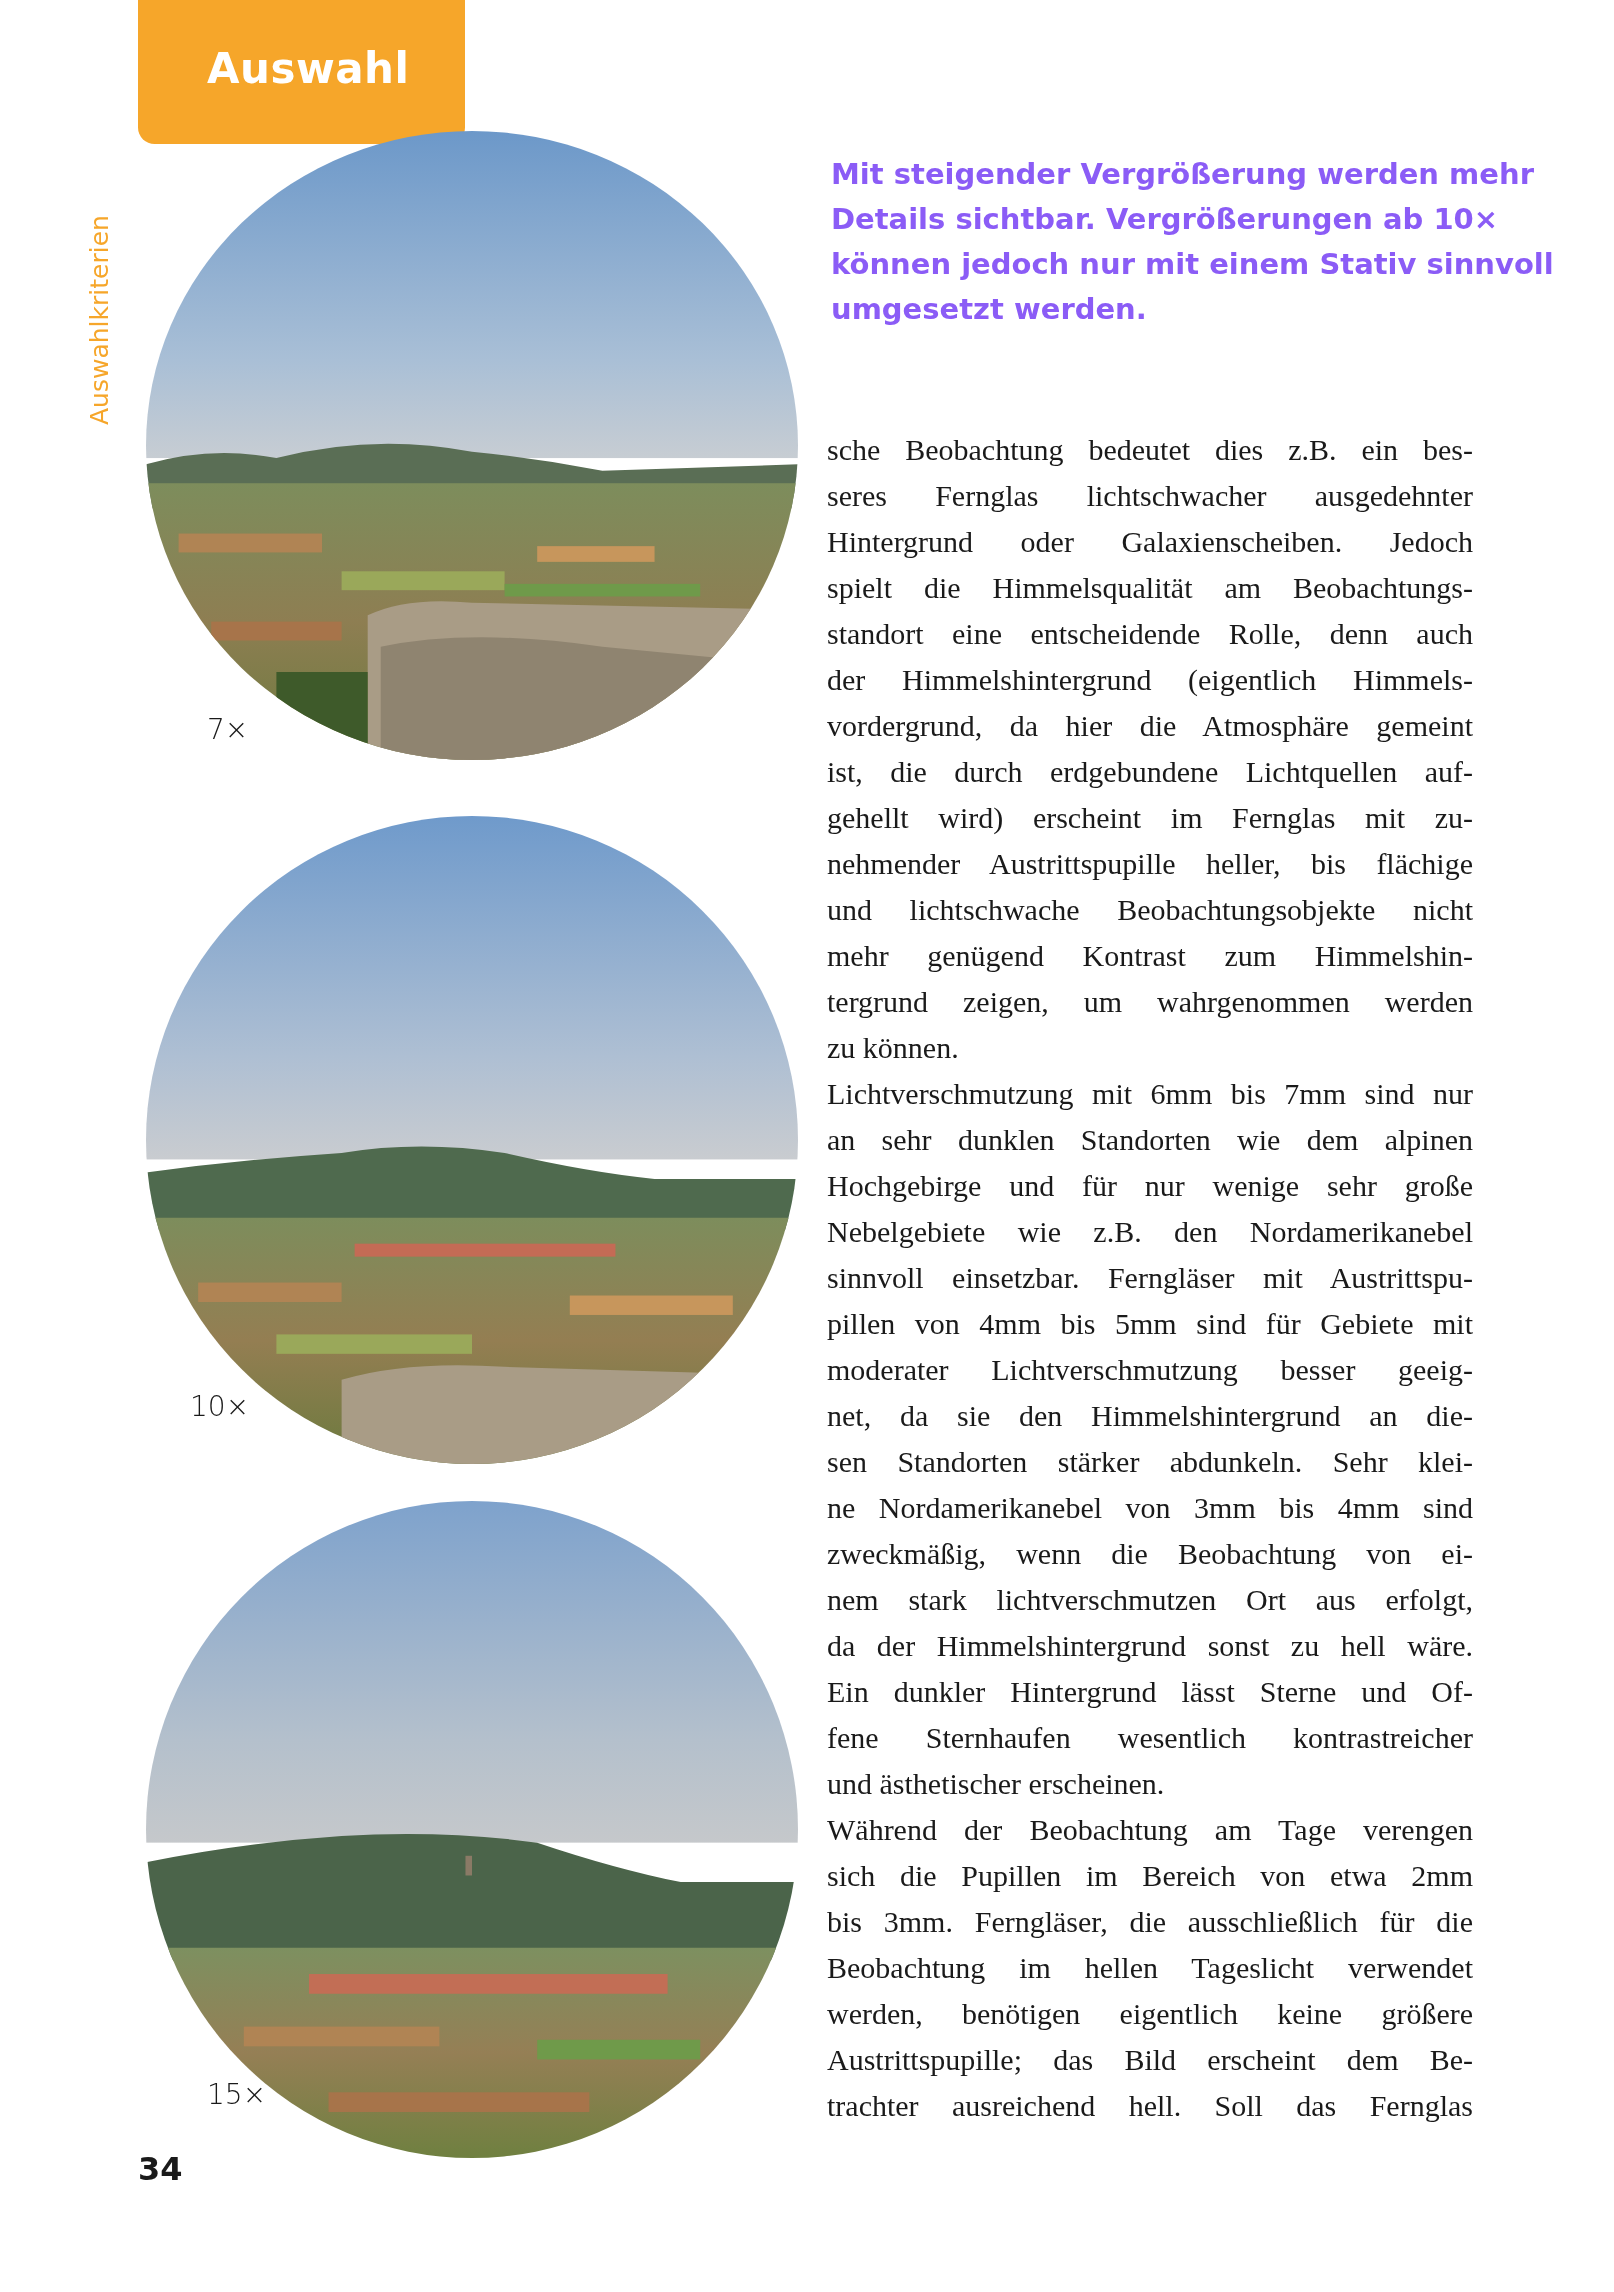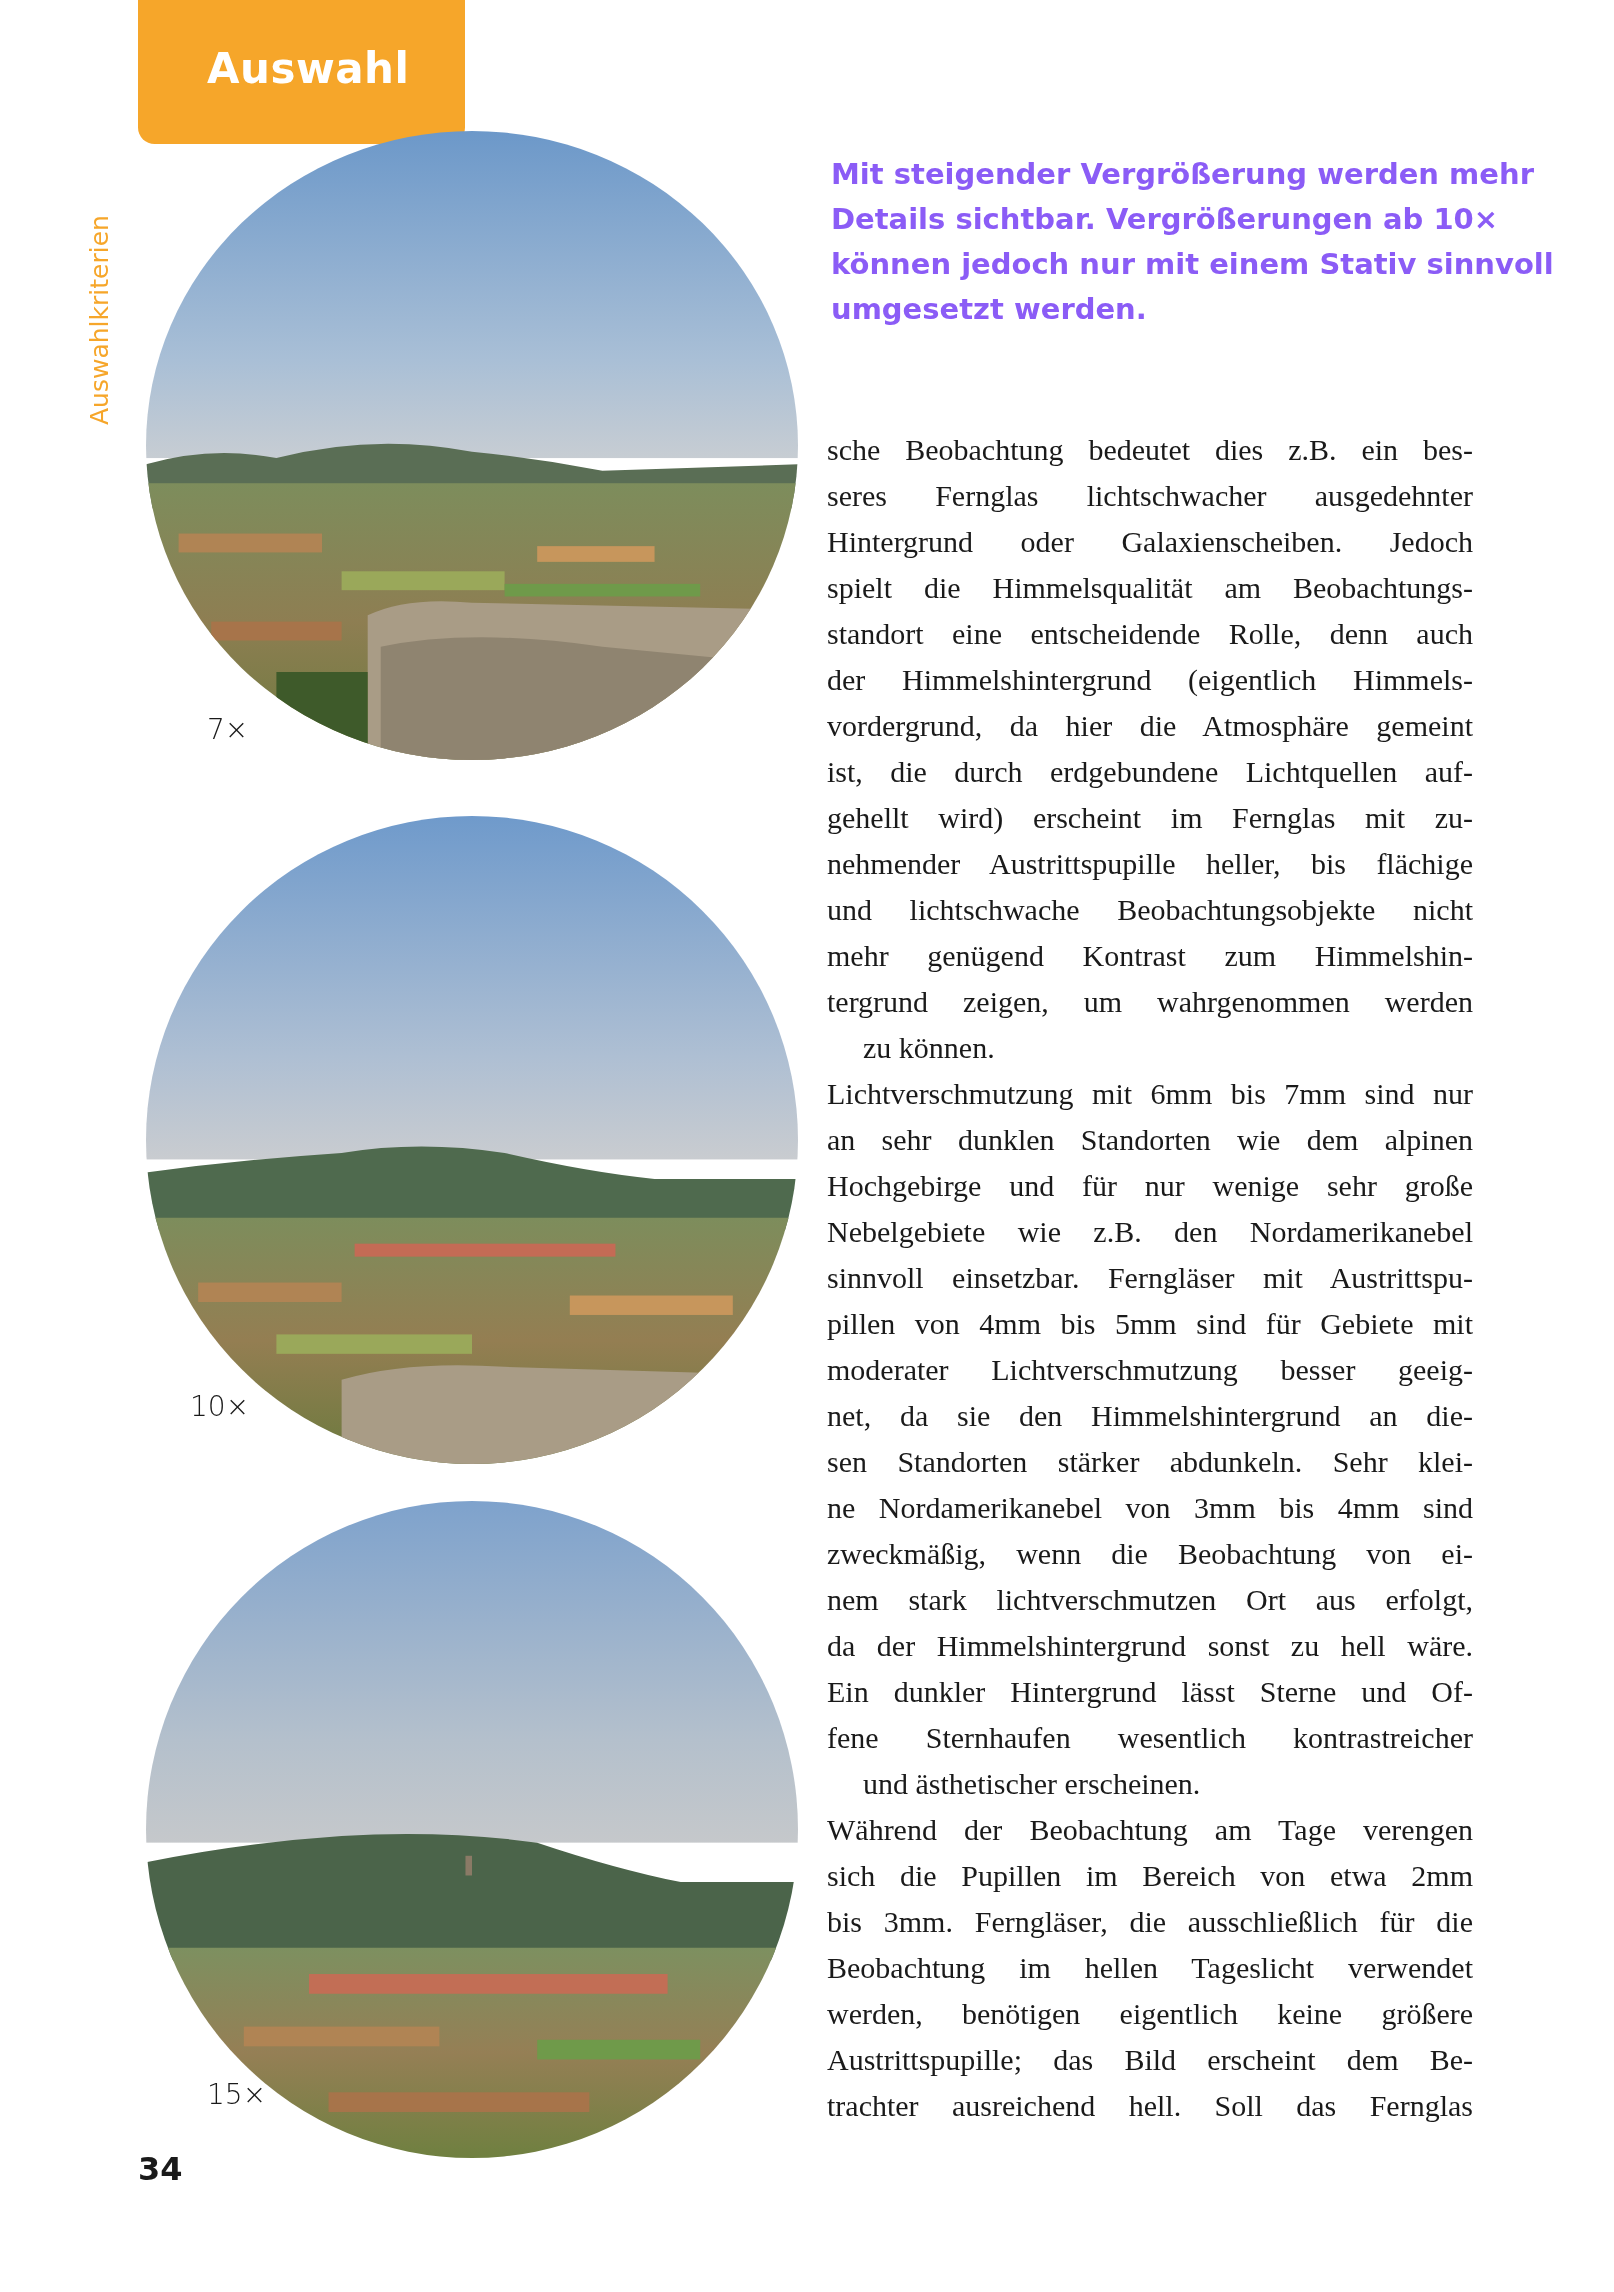--- a/index.html
+++ b/index.html
@@ -88,21 +88,20 @@
     }
     .body-text .line {
       display: block;
       height: 46px;
       white-space: nowrap;
       text-align: justify;
       text-align-last: justify;
     }
     .body-text .line.last {
       text-align-last: left;
-      margin-left: 36px;
     }
     .page-number {
       position: absolute;
       left: 138px;
       top: 2150px;
       font-family: "DejaVu Sans", sans-serif;
       font-size: 32px;
       font-weight: bold;
       color: #1a1a1a;
     }

